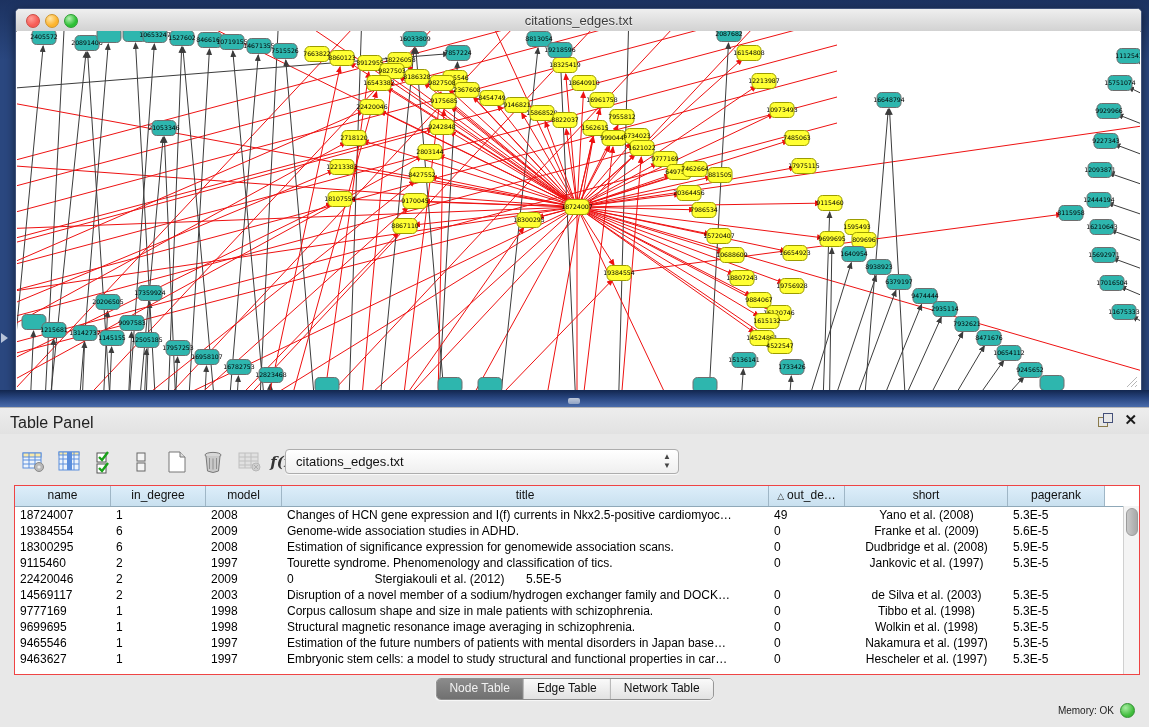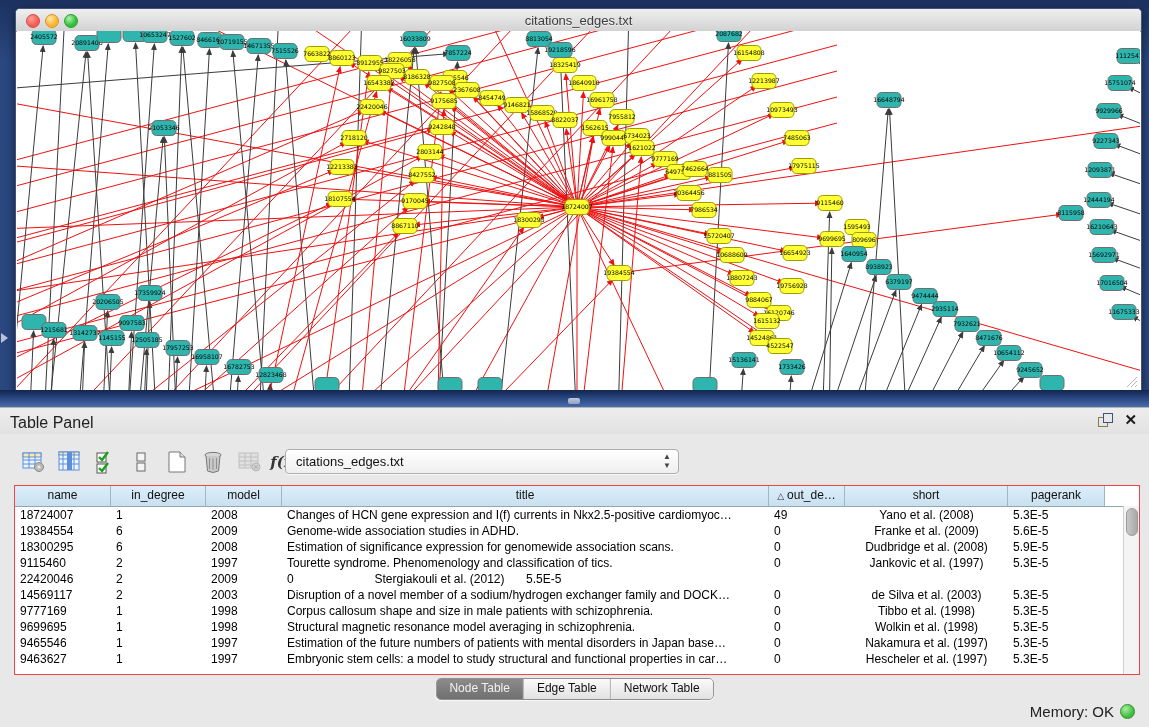--- a/index.html
+++ b/index.html
@@ -69,21 +69,21 @@
   
   .tabs{position:absolute;left:50%;transform:translateX(-50%);top:270px;display:flex;height:20px;
     border:1px solid #8f8f8f;border-radius:5px;overflow:hidden;box-shadow:0 1px 1px rgba(255,255,255,.7);}
   .tab{padding:0 13px;font-size:12px;line-height:19px;background:linear-gradient(180deg,#fafafa,#e2e2e2);
     color:#111;border-right:1px solid #b0b0b0;cursor:pointer;}
   .tab:last-child{border-right:none;}
   .tab.active{background:linear-gradient(180deg,#8b8b8b,#707070);color:#f2f2f2;}
 
   
   .status{position:absolute;right:14px;top:295px;display:flex;align-items:center;gap:6px;}
-  .status-label{font-size:15px;color:#222;}
+  .status-label{font-size:10px;color:#222;}
   .mem-dot{width:13px;height:13px;border-radius:50%;border:1px solid #2f8f2f;
     background:radial-gradient(circle at 35% 30%,#a8eda2,#3fbc3b 65%);}
 </style>
 </head>
 <body>
 
 <div class="screen">
 
   <div class="panel-arrow"></div>
 
@@ -883,21 +883,21 @@
             <div class="tcell c2">1998</div>
             <div class="tcell c3">Corpus callosum shape and size in male patients with schizophrenia.</div>
             <div class="tcell c4">0</div>
             <div class="tcell c5">Tibbo et al. (1998)</div>
             <div class="tcell c6">5.3E-5</div>
           </div>
           <div class="trow">
             <div class="tcell c0">9699695</div>
             <div class="tcell c1">1</div>
             <div class="tcell c2">1998</div>
-            <div class="tcell c3">Structural magnetic resonance model averaging in schizophrenia.</div>
+            <div class="tcell c3">Structural magnetic resonance image averaging in schizophrenia.</div>
             <div class="tcell c4">0</div>
             <div class="tcell c5">Wolkin et al. (1998)</div>
             <div class="tcell c6">5.3E-5</div>
           </div>
           <div class="trow">
             <div class="tcell c0">9465546</div>
             <div class="tcell c1">1</div>
             <div class="tcell c2">1997</div>
             <div class="tcell c3">Estimation of the future numbers of patients with mental disorders in Japan base…</div>
             <div class="tcell c4">0</div>

